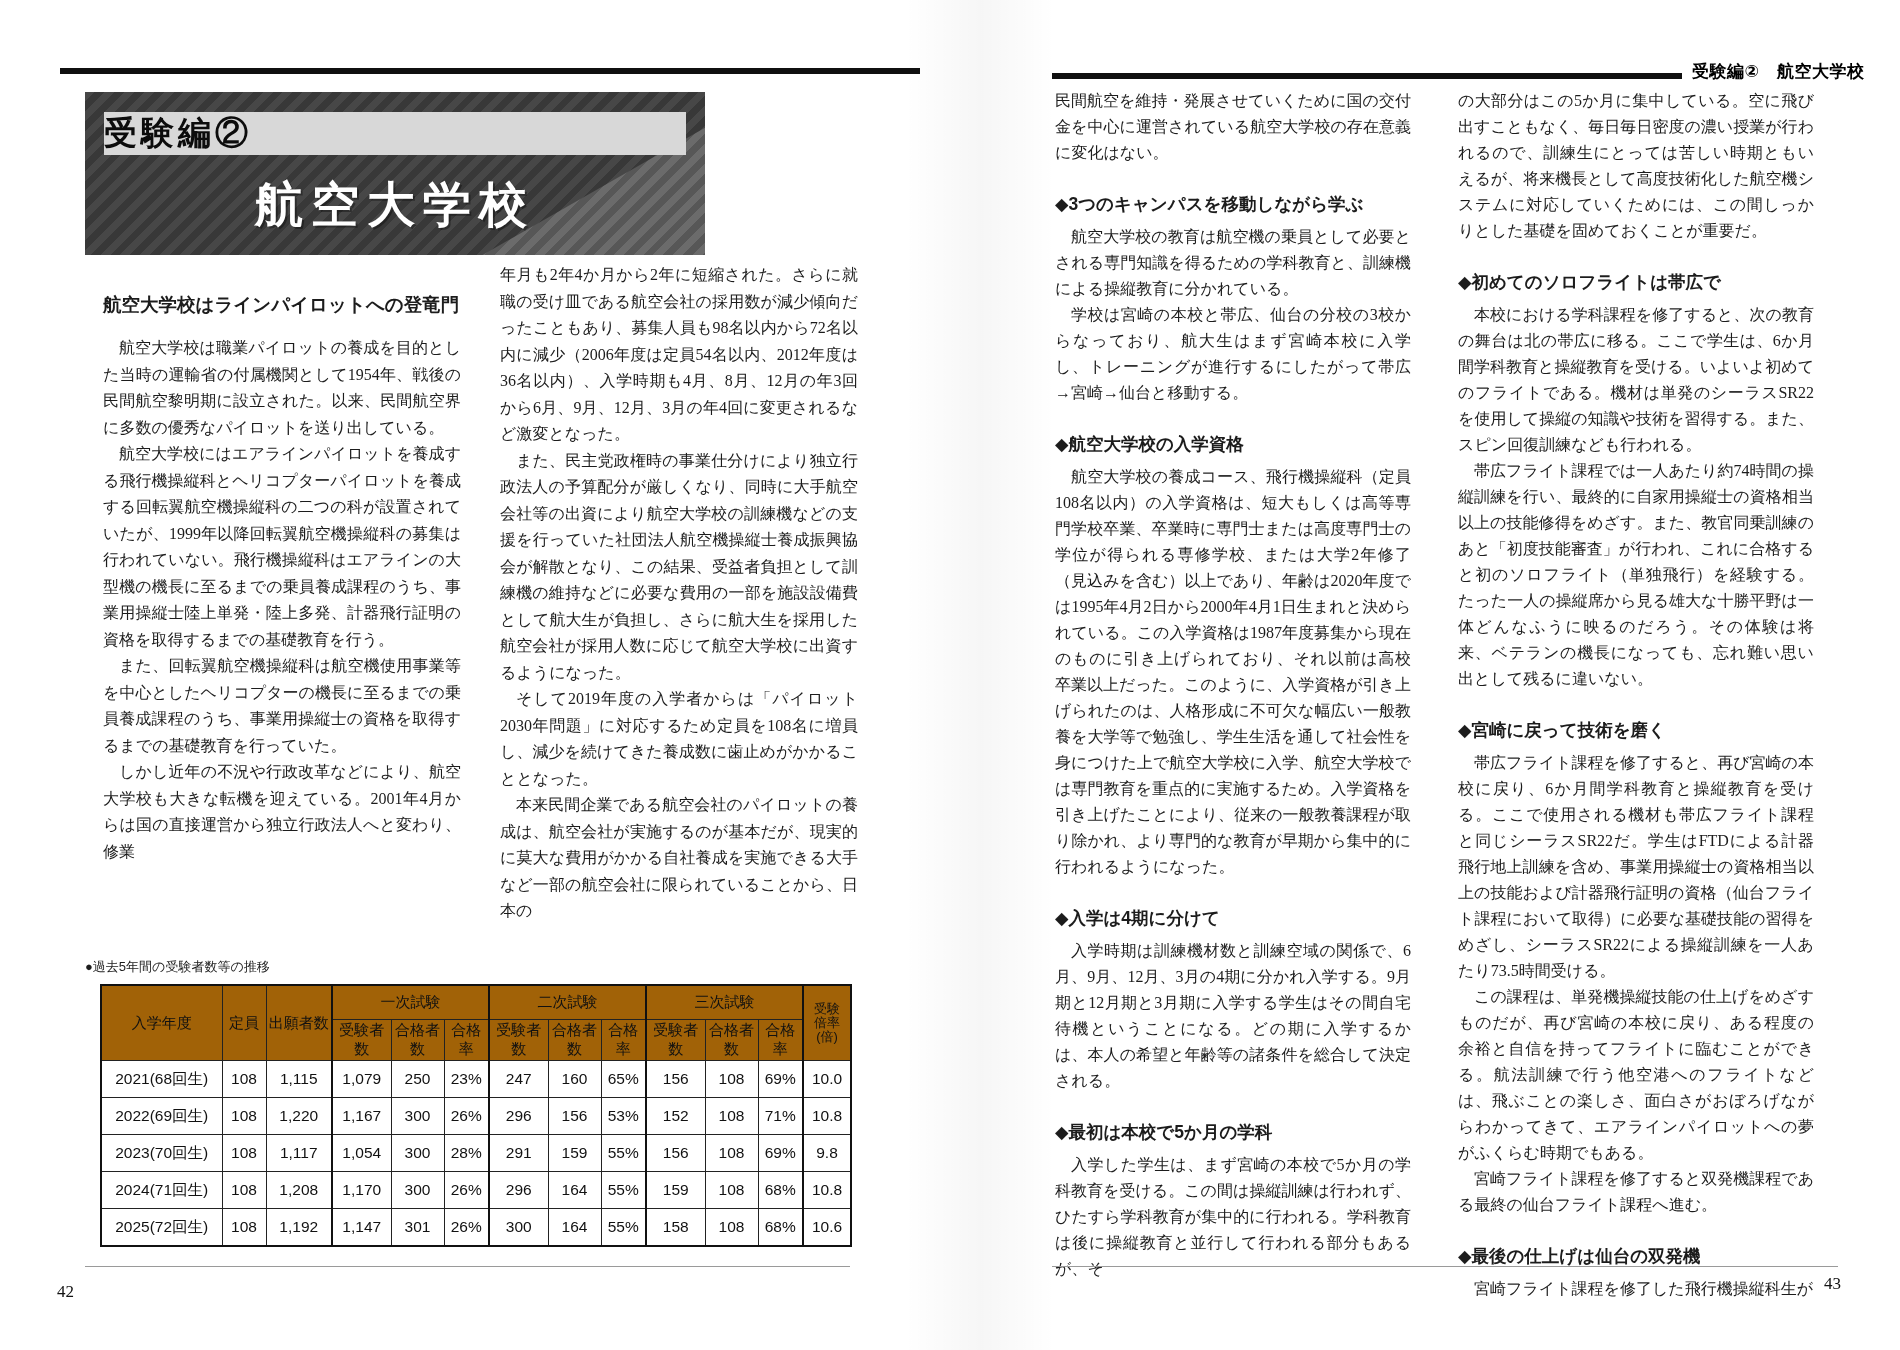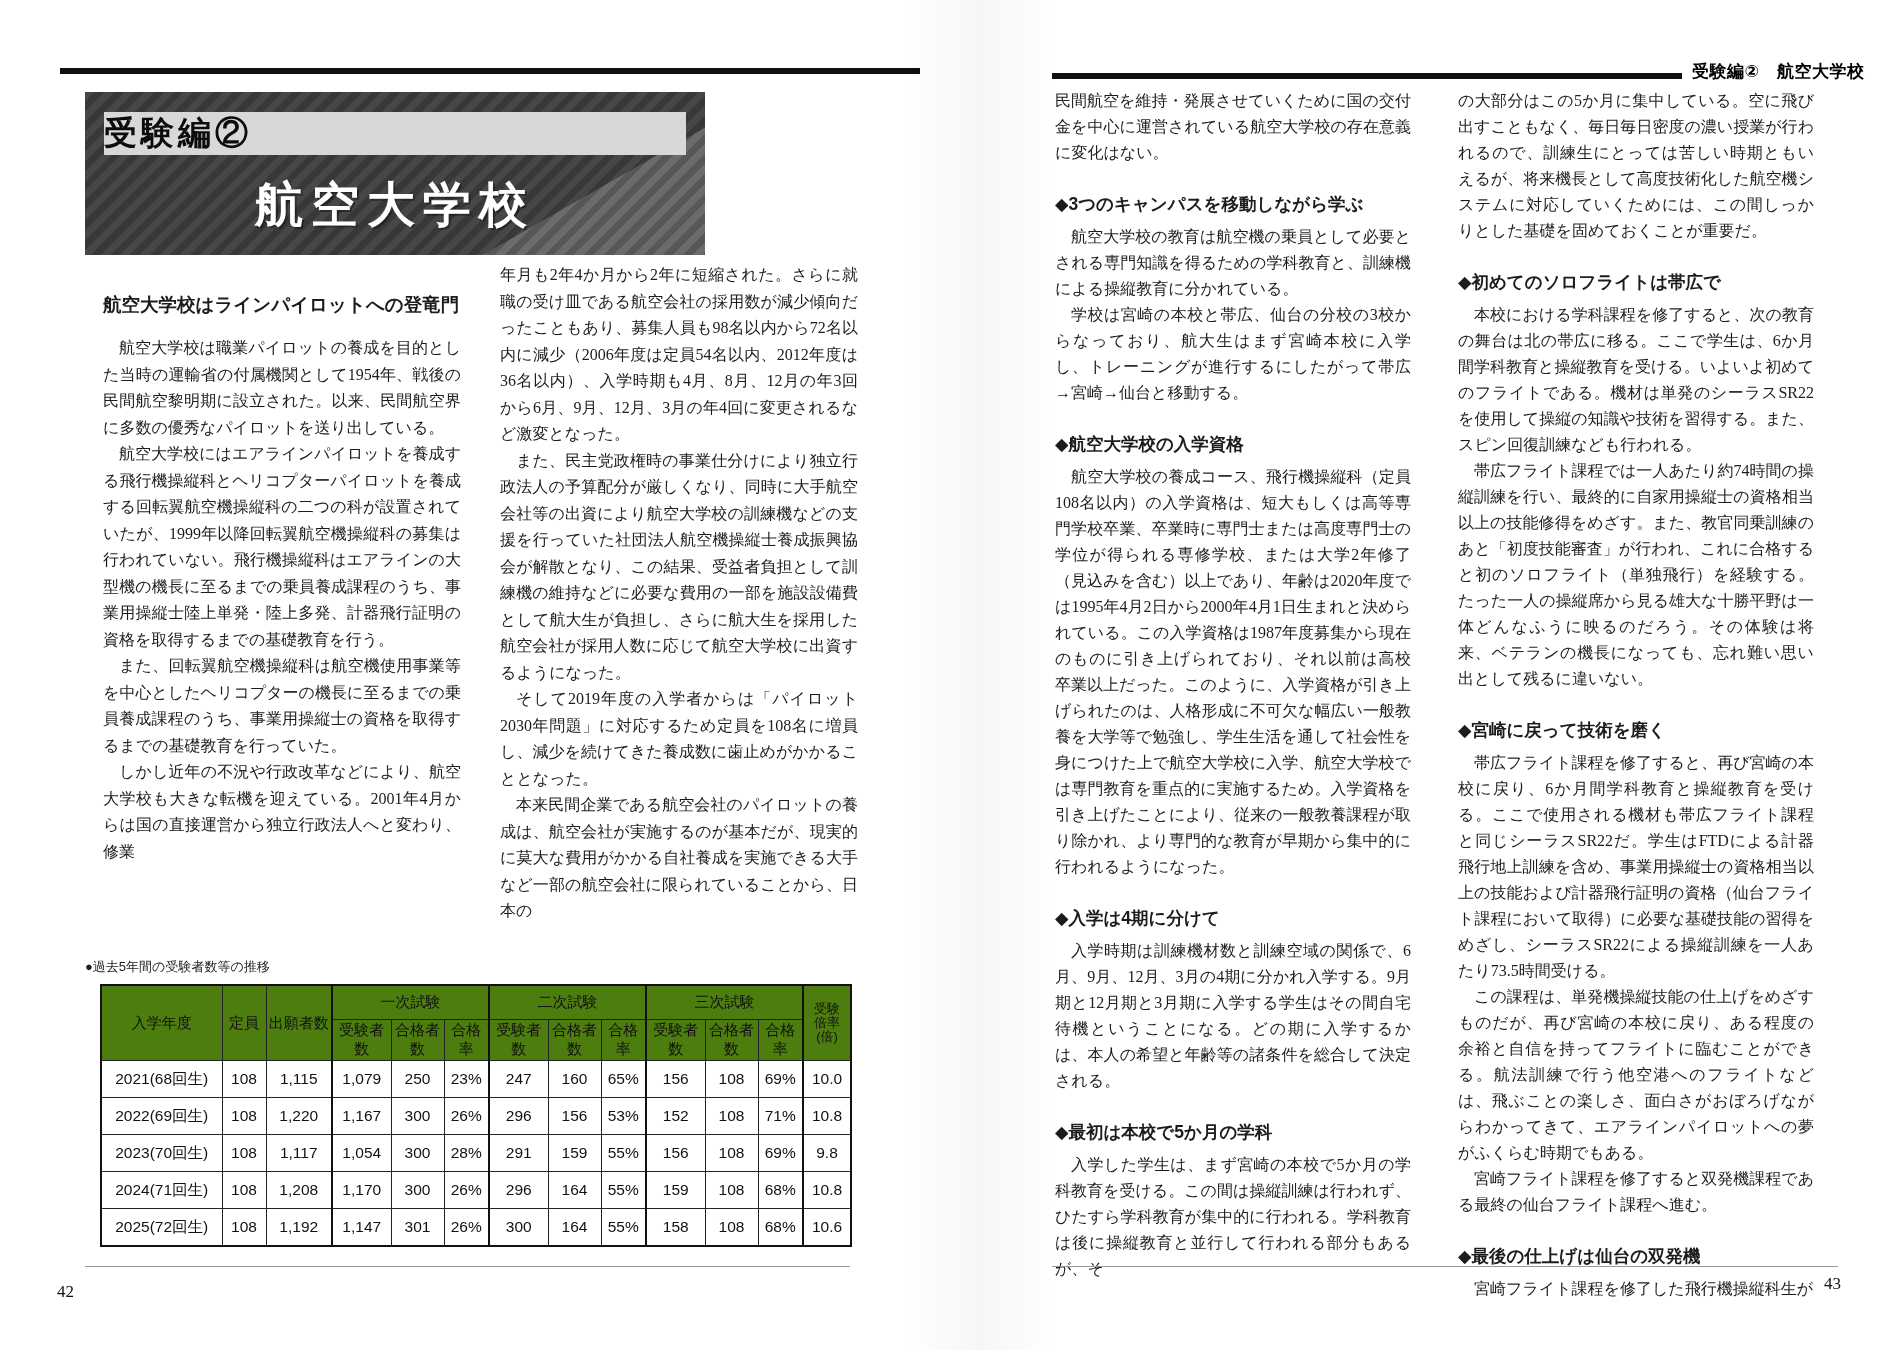--- a/index.html
+++ b/index.html
@@ -77,21 +77,21 @@
     position:absolute; left:100px; top:984px; width:750px;
     border-collapse:collapse; table-layout:fixed;
     font-family:"Liberation Sans","DejaVu Sans",sans-serif;
     font-size:15px; color:#111;
     border:2px solid #111;
   }
   table.adm th, table.adm td{
     border:1px solid #222; text-align:center; vertical-align:middle;
     padding:0 2px; font-weight:normal;
   }
-  table.adm th{background:#4d7c0f; font-size:15px;}
+  table.adm th{background:#a16207; font-size:15px;}
   table.adm .grp{border-left:2px solid #111;}
   table.adm thead tr:first-child th{height:33px;}
   table.adm thead tr:last-child th{height:40px;}
   table.adm tbody td{height:36px; background:#fff; font-size:15.5px;}
   table.adm td.c-year{text-align:center;margin-left:33px;}
   table.adm th.ratio-head{white-space:pre-line; font-size:13px; line-height:14px;}
   
   .footrule{position:absolute; top:1266px; height:1px; background:#9a9a9a;}
   .footrule.left{left:85px; width:765px;}
   .footrule.right{left:1052px; width:786px;}

